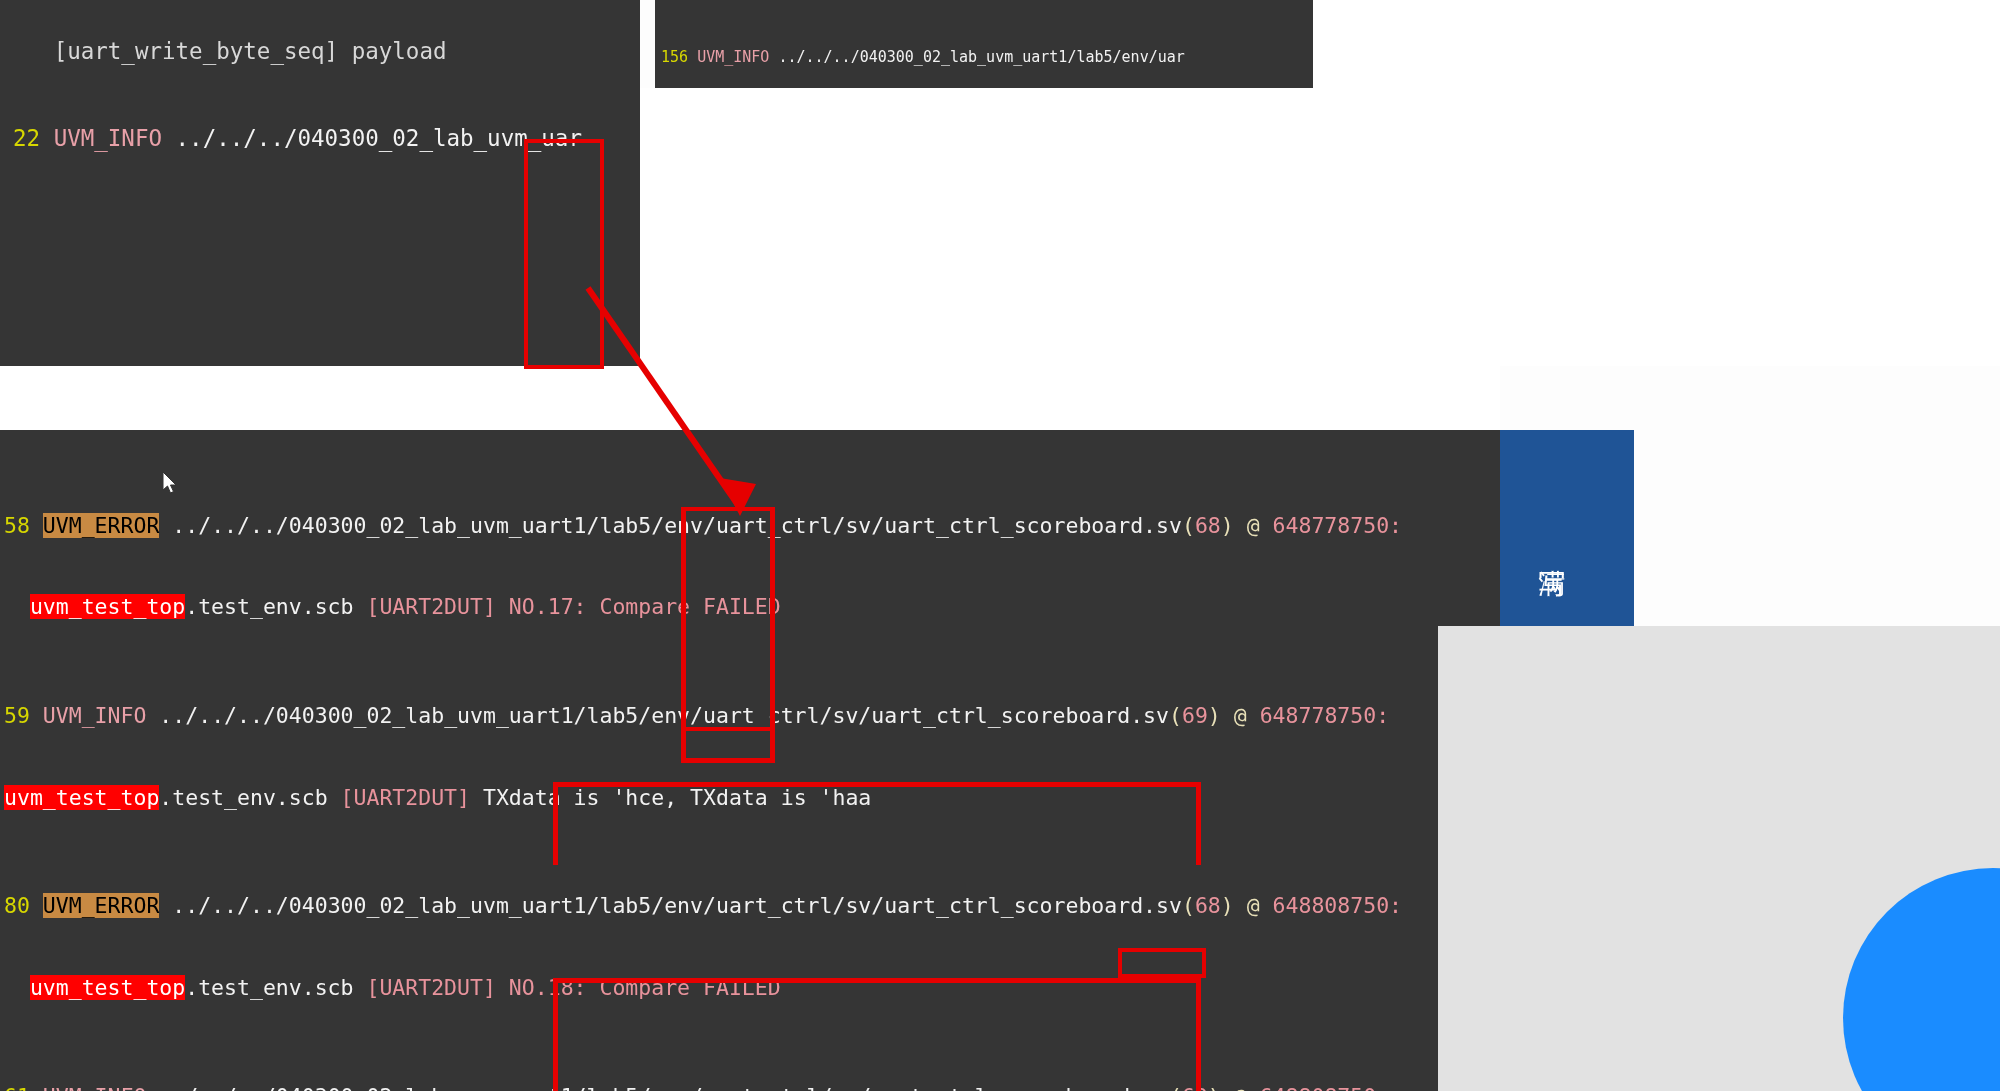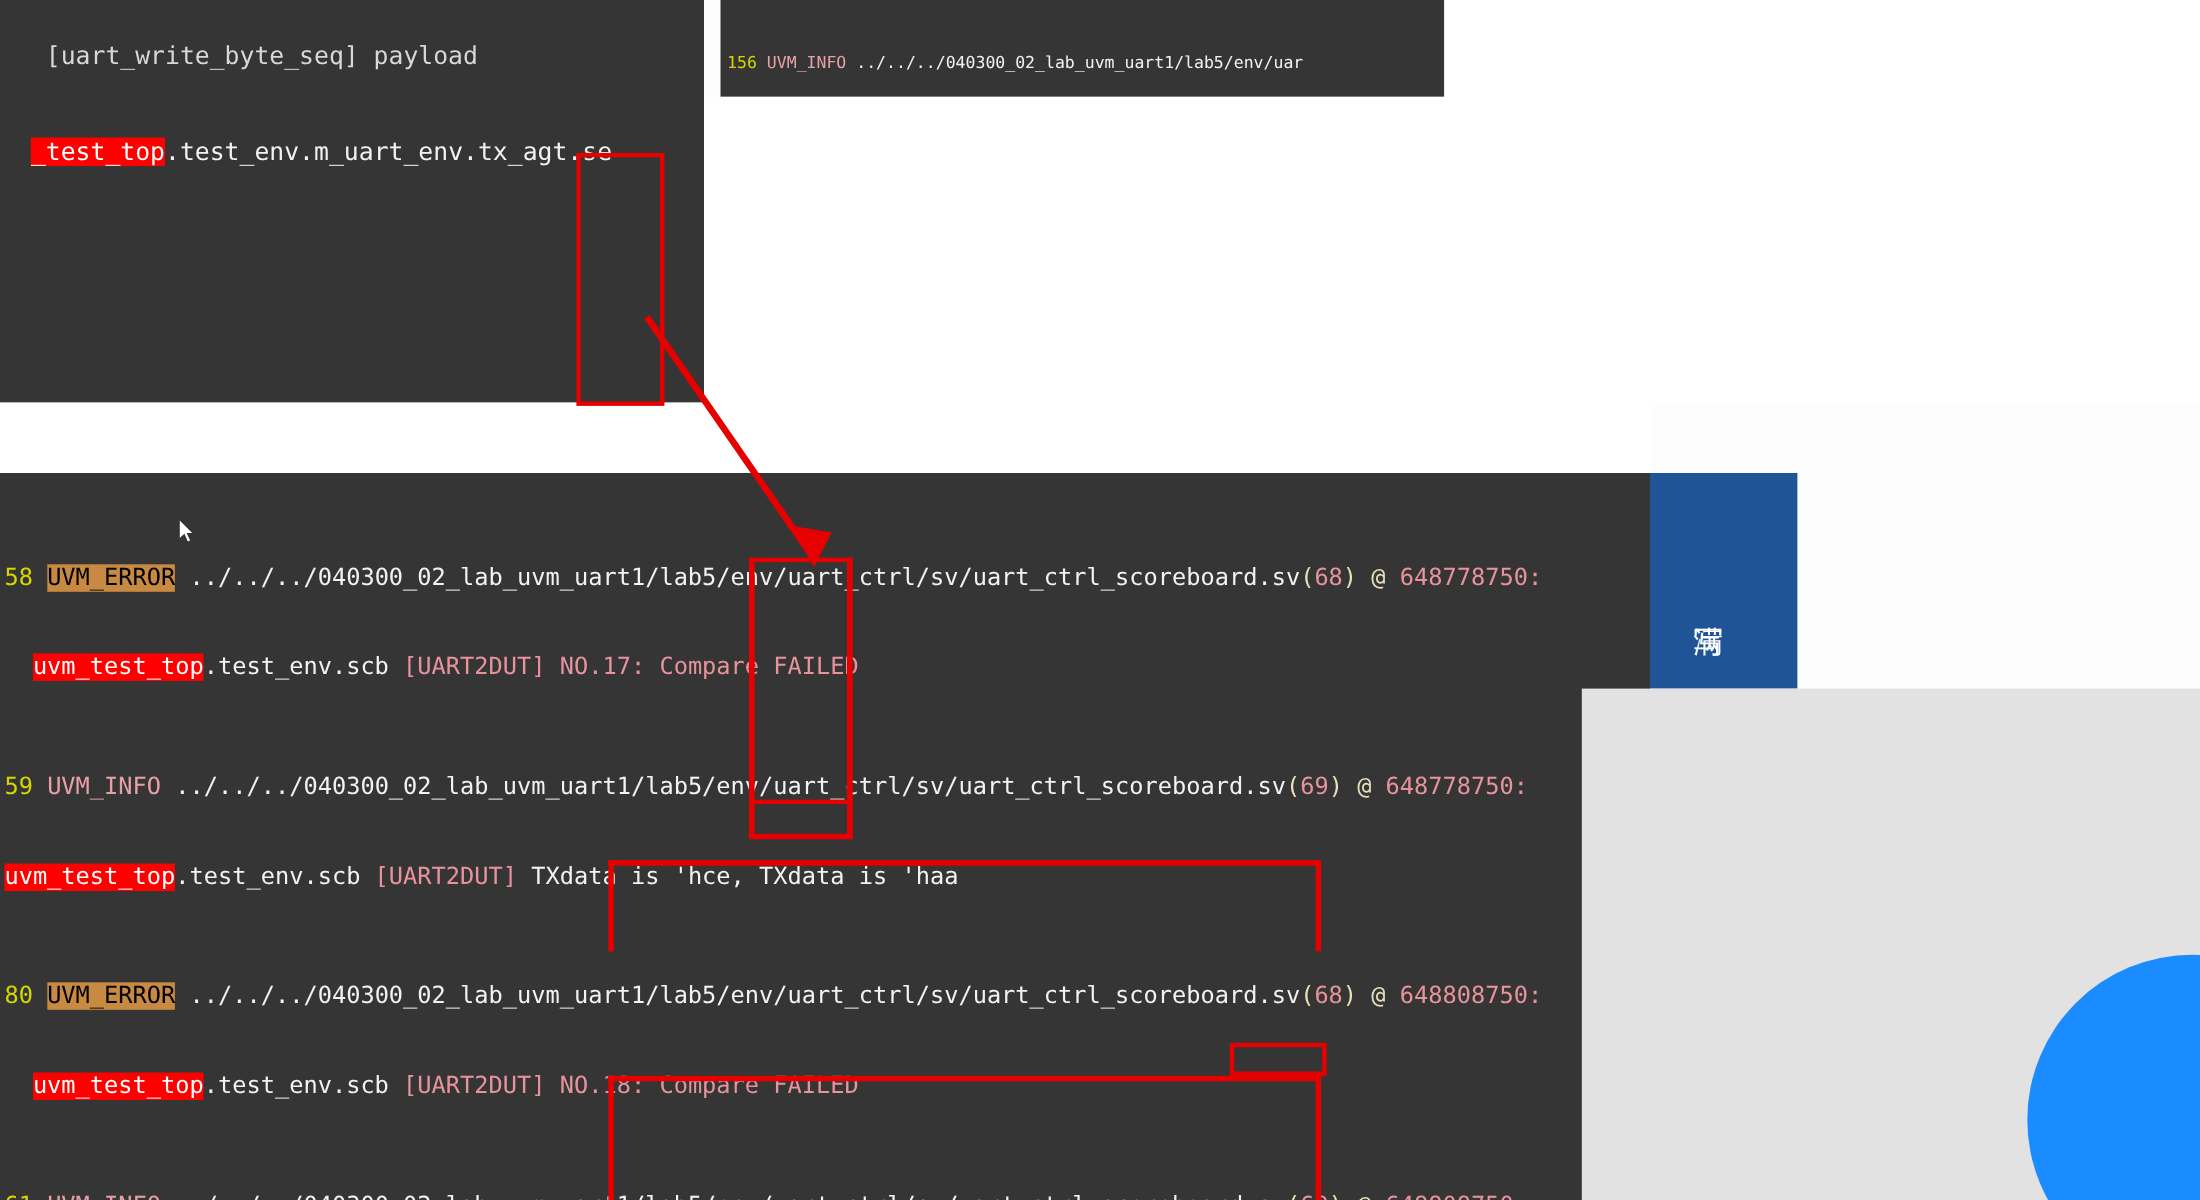--- a/index.html
+++ b/index.html
@@ -28,21 +28,21 @@
   .pink{color:#e8939c;text-align:right;}
   .white{color:#f2f2f2;}
   .tanl{color:#e8e0b8;}
   .dim{color:#d8d8d8;}
 
   
   #term-top-left{
     left:0px;top:-22px;width:640px;height:388px;
     font-size:22.5px;line-height:29.3px;padding:0 0 0 0;
   }
-  #term-top-left .trow{padding-left:1px;}
+  #term-top-left .trow{padding-left:13px;}
 
   
   #term-top-right{
     left:655px;top:0px;width:658px;height:88px;
     font-size:15px;line-height:22.8px;
   }
   #term-top-right .trow{padding-left:6px;}
 
   
   #term-bottom{
@@ -93,21 +93,21 @@
   
   #cursor{position:absolute;left:163px;top:472px;width:16px;height:24px;}
 </style>
 </head>
 <body>
 
 <div class="page">
 
   <div class="term" id="term-top-left">
     <span class="trow"><span class="dim">   [uart_write_byte_seq] payload</span></span>
-    <span class="trow">  <span class="hl">_test_top</span><span class="white">.test_env.m_uart_env.tx_agt.se</span></span>
+    <span class="trow"><span class="ln">22</span> <span class="info">UVM_INFO</span> <span class="white">../../../040300_02_lab_uvm_uar</span></span>
 
     
     
     
 
     
     
     
 
     

